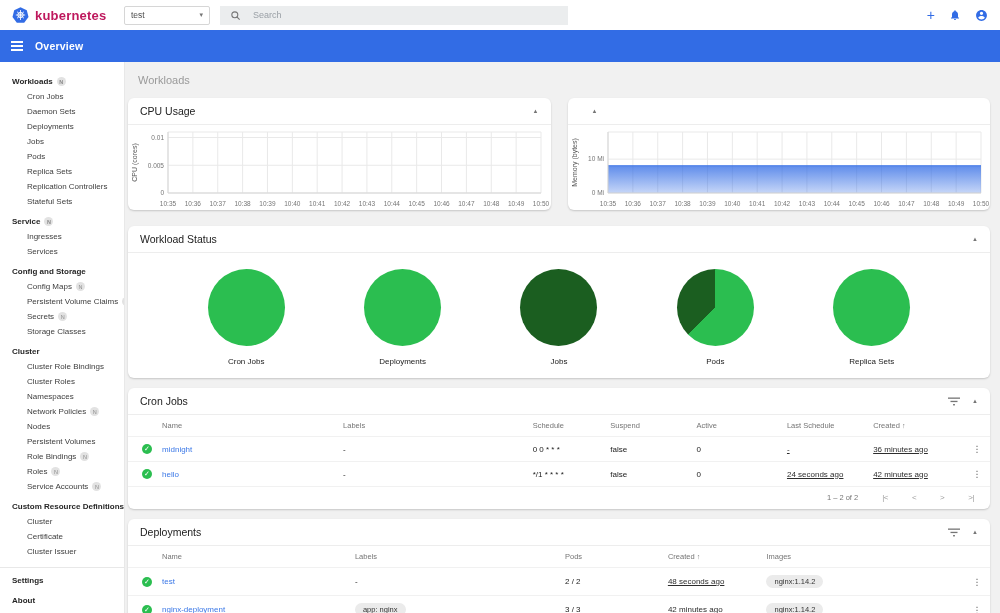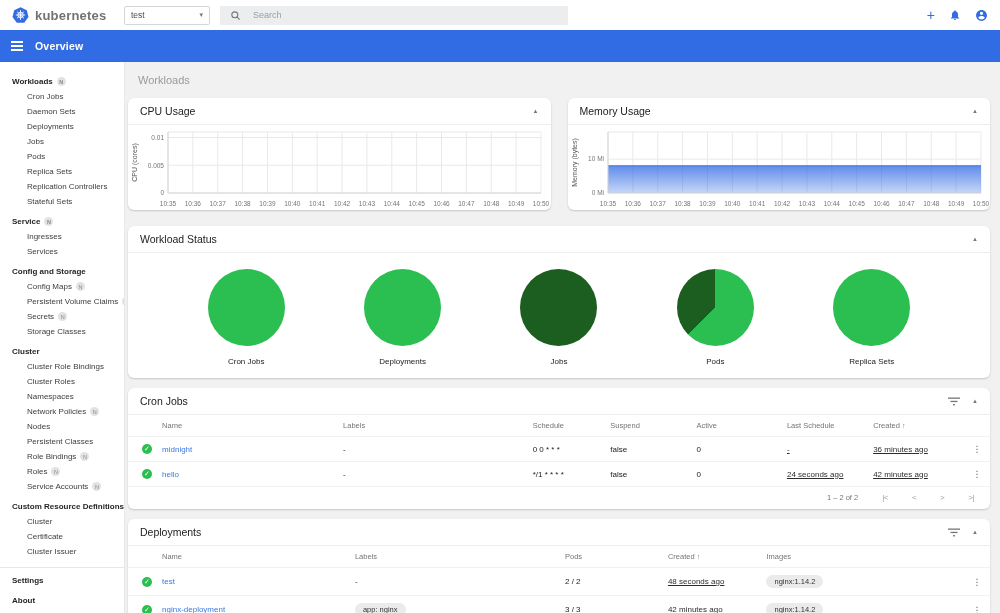--- a/index.html
+++ b/index.html
@@ -2,21 +2,21 @@
 <html><head>
 <meta charset="utf-8">
 <style>
   * { margin:0; padding:0; box-sizing:border-box; }
   html,body { width:1000px; height:613px; overflow:hidden; }
   body { font-family:"Liberation Sans","DejaVu Sans",sans-serif; background:#fff; color:#212121; }
 
   
   .topbar { height:30px; background:#fff; display:flex; align-items:center; padding:0 12px; }
   .brand { display:flex; align-items:center; gap:6px; width:112px; }
-  .brand-text { color:#737373; font-size:13px; font-weight:bold; letter-spacing:.2px; }
+  .brand-text { color:#be185d; font-size:13px; font-weight:bold; letter-spacing:.2px; }
   .ns-select { width:86px; height:19px; border:1px solid #d6d6d6; border-radius:2px; display:flex; align-items:center; padding:0 6px; font-size:8.5px; color:#4d4d4d; background:#fff; }
   .ns-select .val { flex:1; }
   .ns-select .caret { color:#757575; font-size:7px; }
   .searchbar { margin-left:10px; width:348px; height:19px; background:#ebedee; border-radius:0; display:flex; align-items:center; padding:0 10px; gap:12px; }
   .searchbar input { border:none; outline:none; background:transparent; font-size:9px; flex:1; color:#333; font-family:inherit; }
   .searchbar input::placeholder { color:#9aa0a6; }
   .top-actions { margin-left:auto; display:flex; align-items:center; gap:14px; }
   .plus-glyph { color:#326ce5; font-size:14px; line-height:1; cursor:pointer; }
   .top-actions .icon-btn { display:inline-flex; cursor:pointer; }
 
@@ -203,21 +203,21 @@
           <span>Namespaces</span>
         </div>
         <div class="nav-item">
           <span>Network Policies</span>
           <span class="n-badge">N</span>
         </div>
         <div class="nav-item">
           <span>Nodes</span>
         </div>
         <div class="nav-item">
-          <span>Persistent Classes</span>
+          <span>Persistent Volumes</span>
         </div>
         <div class="nav-item">
           <span>Role Bindings</span>
           <span class="n-badge">N</span>
         </div>
         <div class="nav-item">
           <span>Roles</span>
           <span class="n-badge">N</span>
         </div>
         <div class="nav-item">
@@ -294,21 +294,20 @@
                 <text x="313.53333333333336" y="81" text-anchor="middle" font-size="6.5" fill="#757575">10:46</text>
                 <text x="338.4" y="81" text-anchor="middle" font-size="6.5" fill="#757575">10:47</text>
                 <text x="363.26666666666665" y="81" text-anchor="middle" font-size="6.5" fill="#757575">10:48</text>
                 <text x="388.1333333333333" y="81" text-anchor="middle" font-size="6.5" fill="#757575">10:49</text>
                 <text x="413" y="81" text-anchor="middle" font-size="6.5" fill="#757575">10:50</text>
                 <text transform="translate(9 37.5) rotate(-90)" text-anchor="middle" font-size="7" fill="#555">CPU (cores)</text>
               </svg></div>
         </section>
         <section class="card">
           <div class="card-header">
-            <span class="card-title">Memory Usage</span>
             <span class="collapse">▲</span>
           </div>
           <div class="chart"><svg width="423" height="85" viewBox="0 0 423 85">
                 <defs>
                   <linearGradient id="g-memory" x1="0" y1="0" x2="0" y2="1">
                     <stop offset="0" stop-color="#326ce5" stop-opacity="0.78"></stop>
                     <stop offset="1" stop-color="#326ce5" stop-opacity="0.28"></stop>
                   </linearGradient>
                 </defs>
                 <line x1="40" y1="7" x2="40" y2="68" stroke="#e9e9e9"></line>

